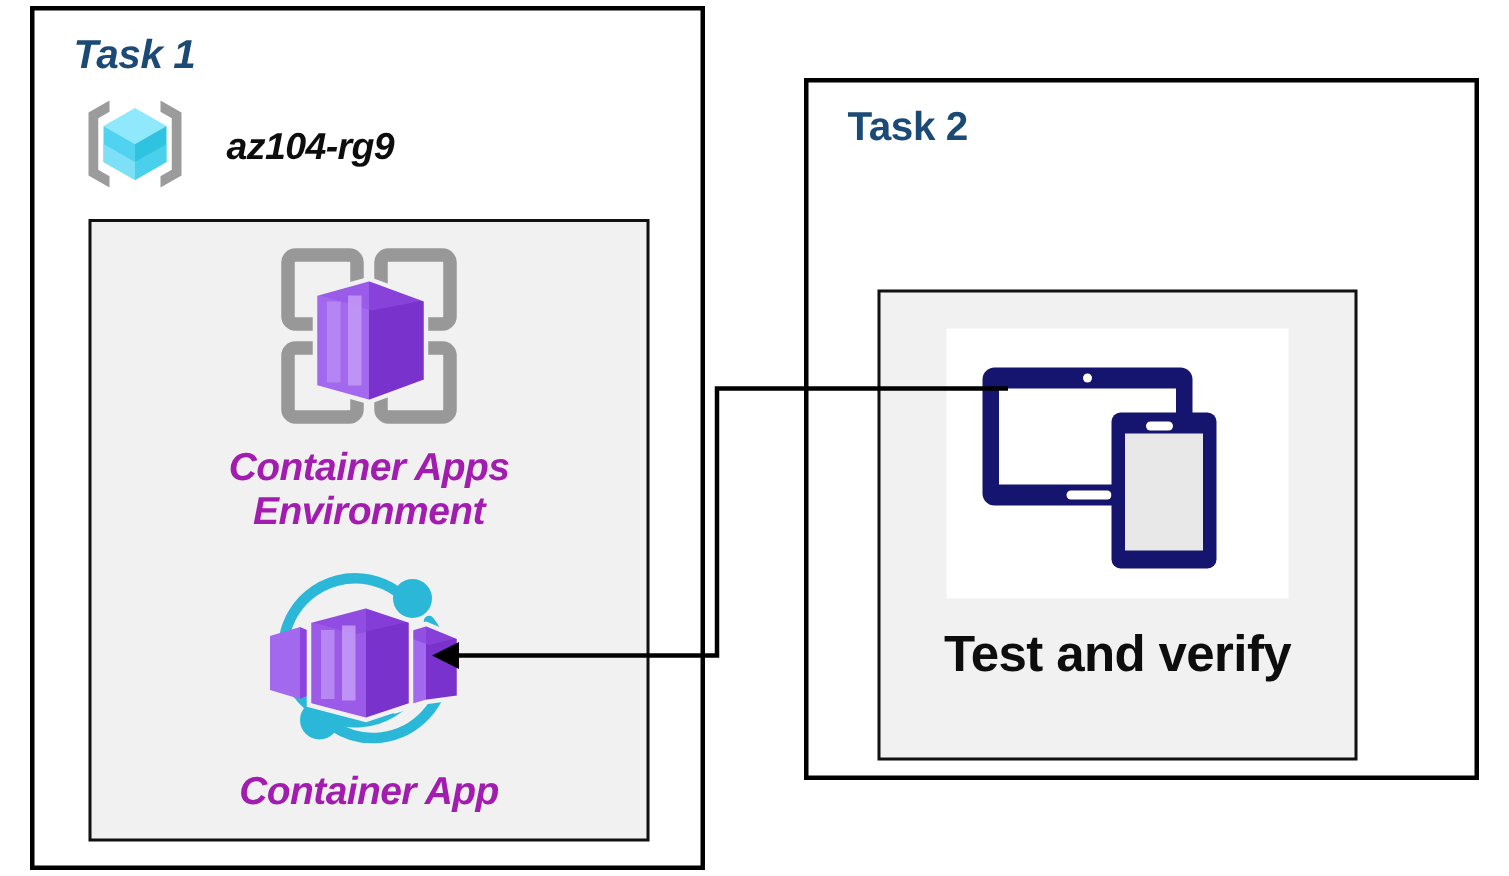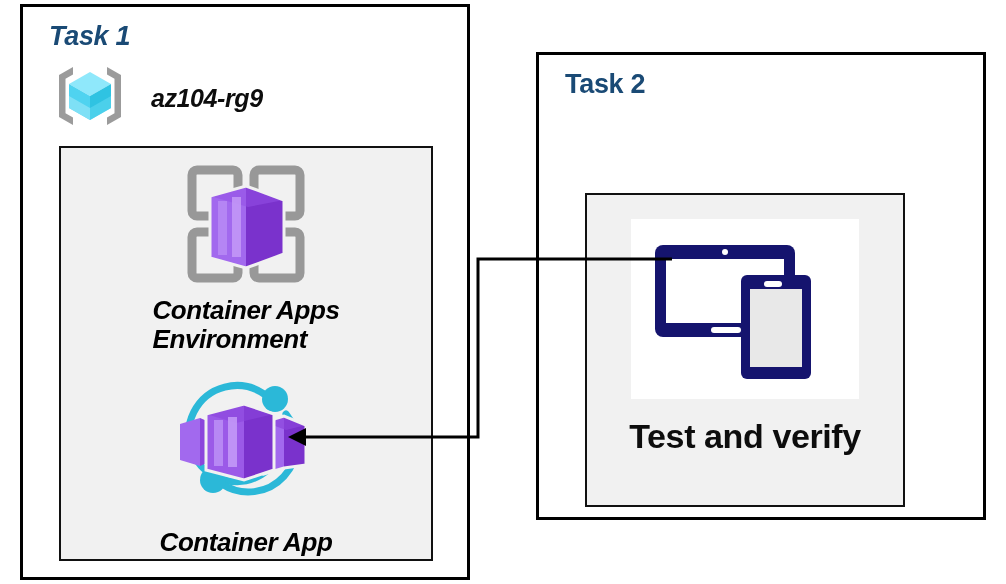--- a/index.html
+++ b/index.html
@@ -68,27 +68,27 @@
 
   
   .icon-tile {
     position: absolute;
     width: 100%;
     display: flex;
     flex-direction: column;
     align-items: center;
   }
   #cae-tile { top: 12px;  }
-  #capp-tile{ top: 232px; gap: 16px; }
+  #capp-tile{ top: 232px; }
 
   .tile-caption {
     font-size: 26px;
     font-weight: bold;
-    color: #000000;
-    text-align: left;
+    color: #a21caf;
+    text-align: center;
     line-height: 1.13;
     letter-spacing: -0.4px;
     margin-top: 4px;
     white-space: pre-line;
   }
 
   
   #tv-tile {
     position: absolute;
     left: 0; top: 24px;

